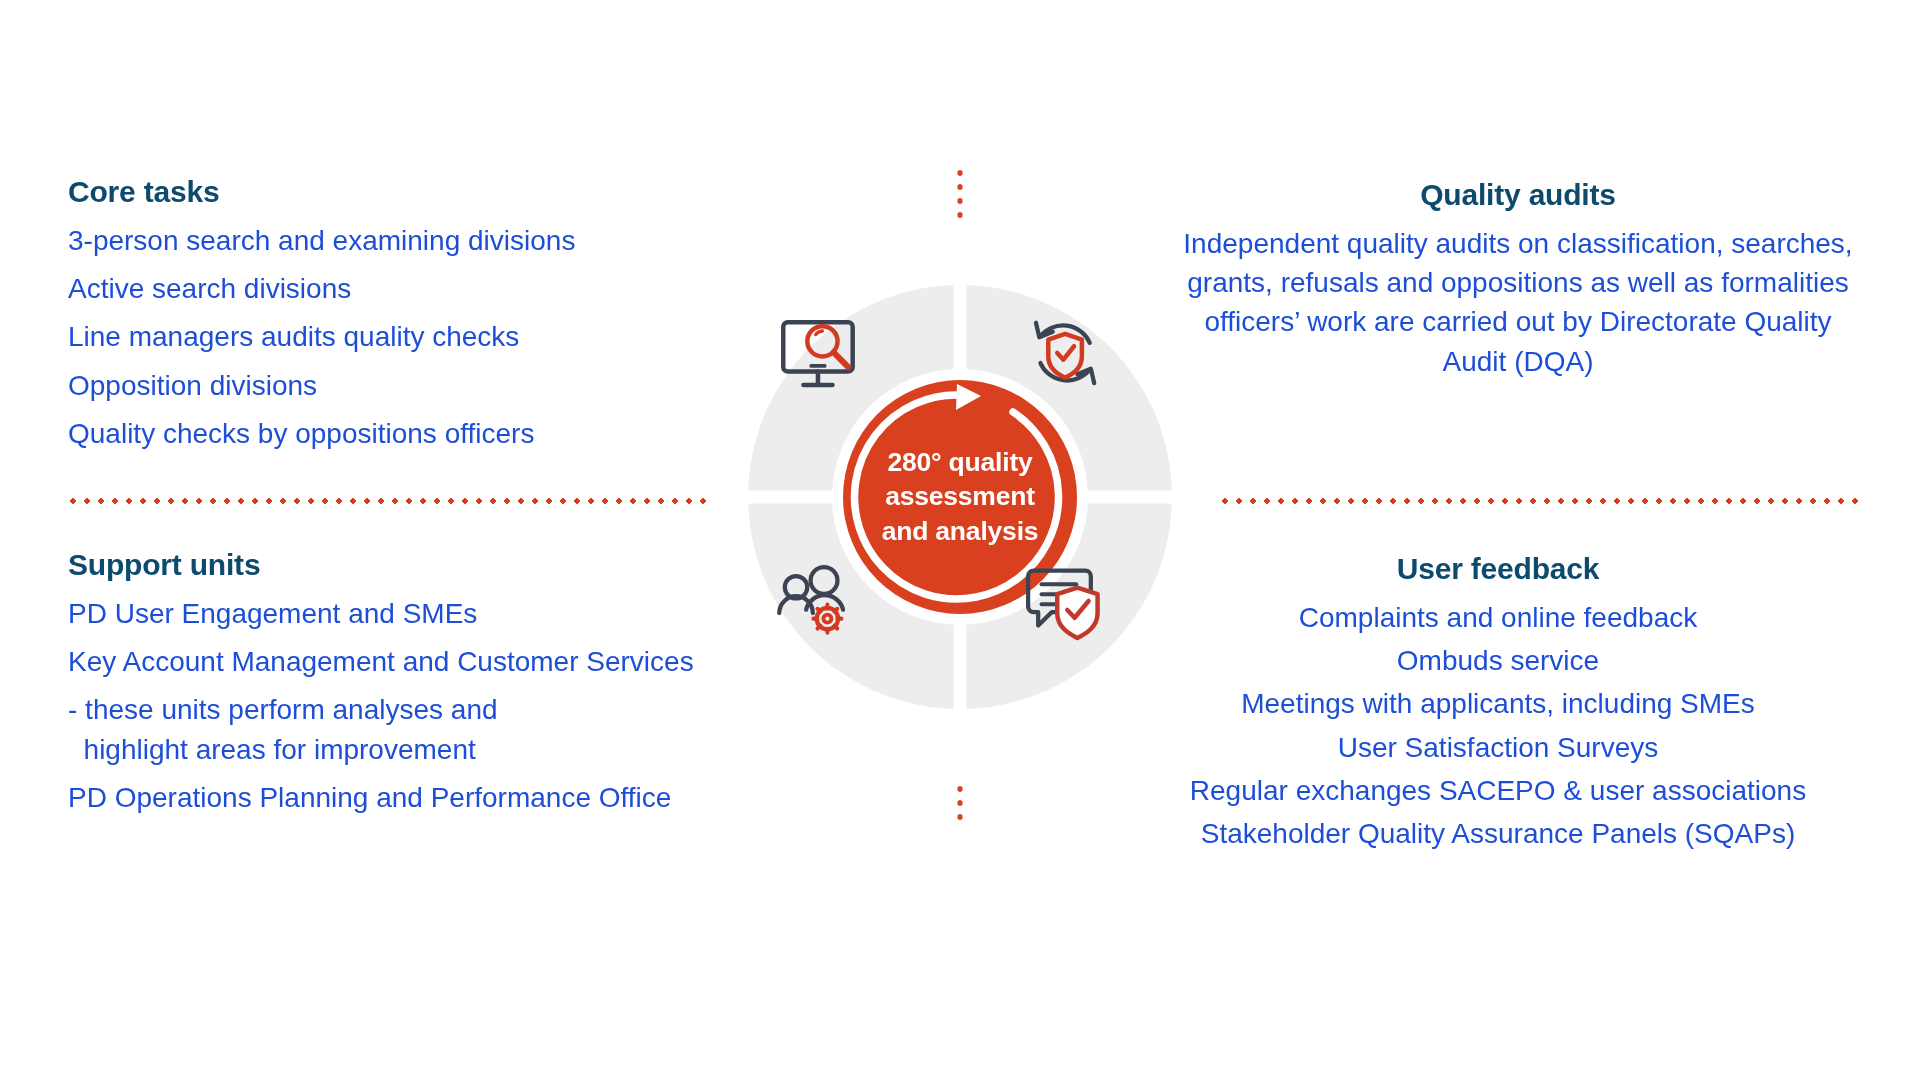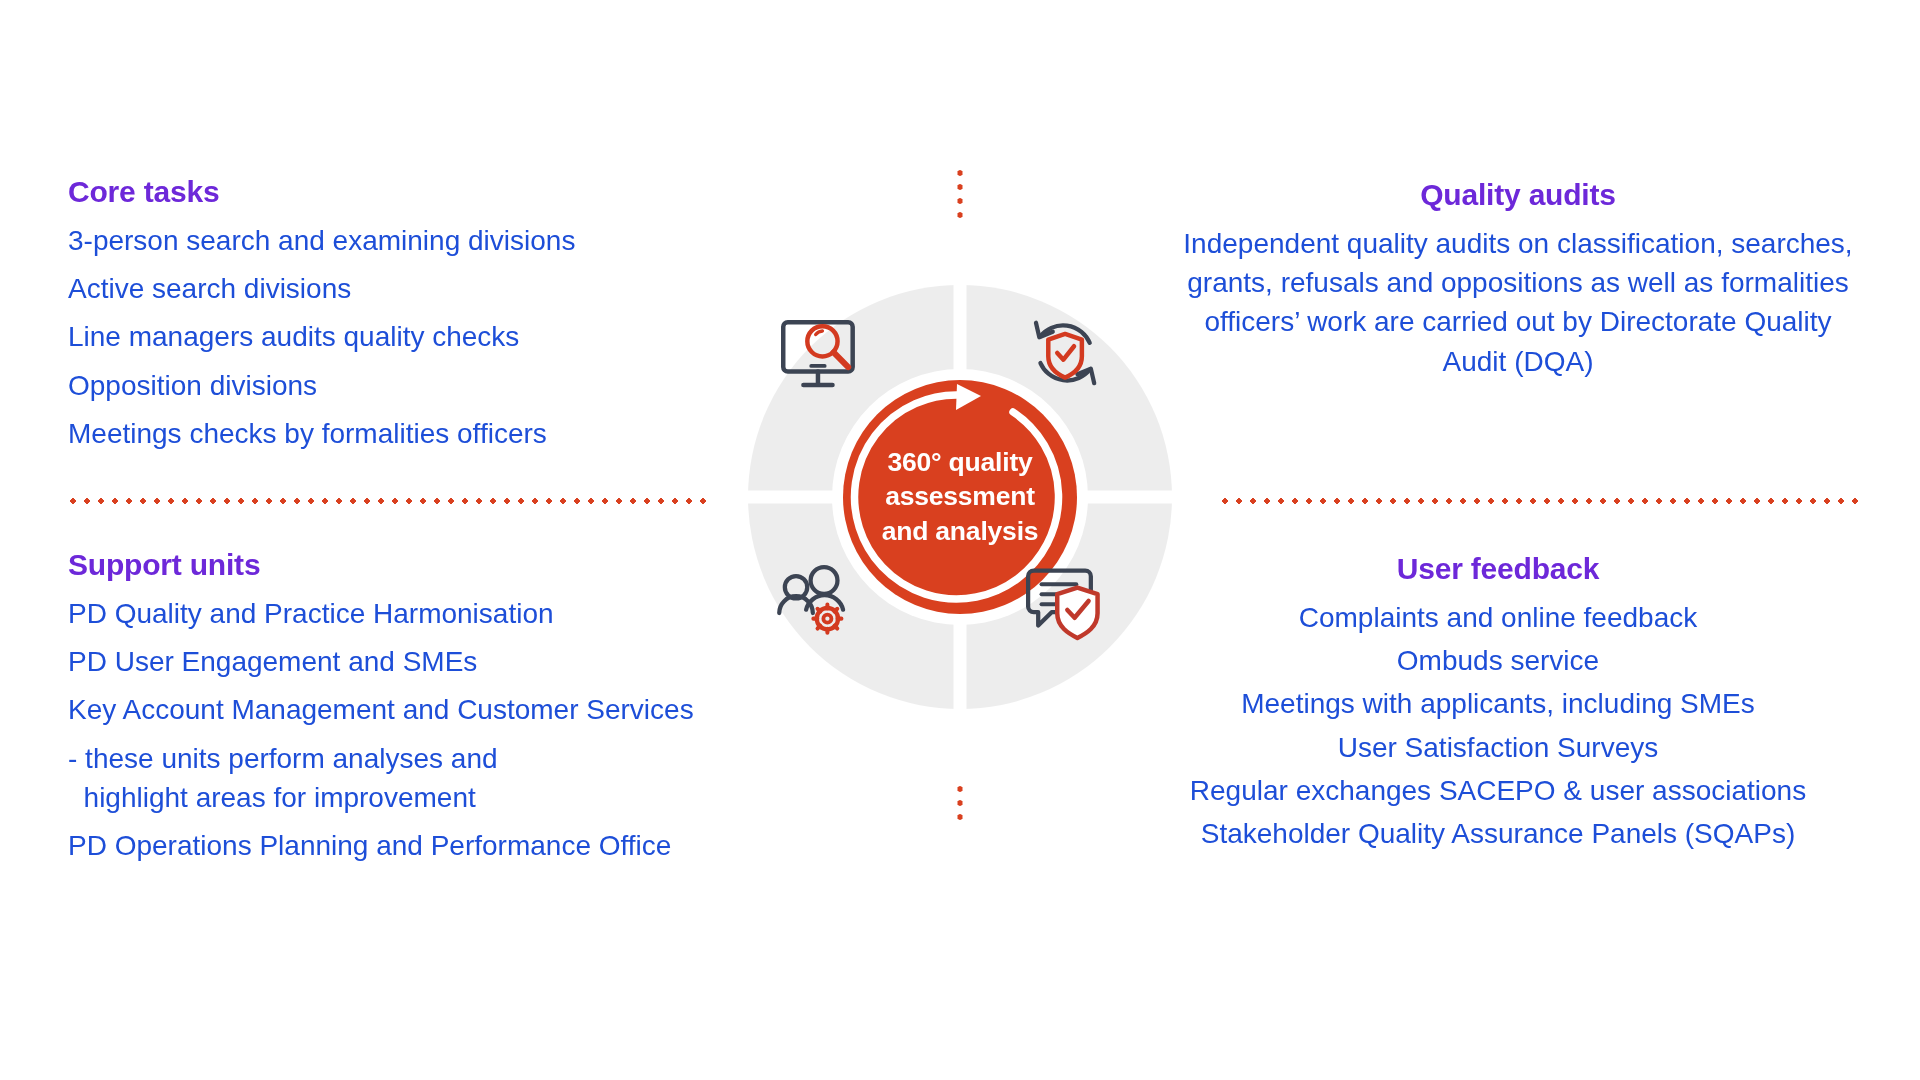--- a/index.html
+++ b/index.html
@@ -8,21 +8,21 @@
     background:#FFFFFF;
     font-family:"Liberation Sans", sans-serif;
     overflow:hidden;
     position:relative;
   }
   #stage{position:absolute;inset:0;}
 
   
   .quad{position:absolute;}
   .quad-title{
-    font-size:30px;font-weight:bold;color:#6d28d9;
+    font-size:30px;font-weight:bold;color:#0c4a6e;
     letter-spacing:-0.2px;margin-bottom:13px;line-height:1.1;
   }
   .quad-line{
     font-size:28px;color:#1d4ed8;line-height:1.40;
     margin-bottom:9px;white-space:pre-wrap;
   }
   .quad-line.tight{margin-bottom:4px;}
   .left  {text-align:left;}
   .right {text-align:center;}
 
@@ -73,31 +73,30 @@
 <body>
 
 <div id="stage">
 
   <div class="quad left" id="core-tasks">
     <div class="quad-title">Core tasks</div>
     <div class="quad-line">3-person search and examining divisions</div>
     <div class="quad-line">Active search divisions</div>
     <div class="quad-line">Line managers audits quality checks</div>
     <div class="quad-line">Opposition divisions</div>
-    <div class="quad-line">Meetings checks by formalities officers</div>
+    <div class="quad-line">Quality checks by oppositions officers</div>
   </div>
 
   <div class="quad right" id="quality-audits">
     <div class="quad-title">Quality audits</div>
     <div class="quad-line">Independent quality audits on classification, searches, grants, refusals and oppositions as well as formalities officers’ work are carried out by Directorate Quality Audit (DQA)</div>
   </div>
 
   <div class="quad left" id="support-units">
     <div class="quad-title">Support units</div>
-    <div class="quad-line">PD Quality and Practice Harmonisation</div>
     <div class="quad-line">PD User Engagement and SMEs</div>
     <div class="quad-line">Key Account Management and Customer Services</div>
     <div class="quad-line">- these units perform analyses and
   highlight areas for improvement</div>
     <div class="quad-line">PD Operations Planning and Performance Office</div>
   </div>
 
   <div class="quad right" id="user-feedback">
     <div class="quad-title">User feedback</div>
     <div class="quad-line tight">Complaints and online feedback</div>
@@ -184,19 +183,19 @@
         <path d="M6 6 H 52 a 5 5 0 0 1 5 5 V 38 a 5 5 0 0 1 -5 5 H 22 L 10 55 V 43 H 6 a 5 5 0 0 1 -5 -5 V 11 a 5 5 0 0 1 5 -5 Z" stroke="#3C4453" stroke-width="3.8"></path>
         <path d="M13 18 H 44" stroke="#3C4453" stroke-width="3.6"></path>
         <path d="M13 27 H 44" stroke="#3C4453" stroke-width="3.6"></path>
         <path d="M13 36 H 34" stroke="#3C4453" stroke-width="3.6"></path>
         <path d="M45 21 L 63 27 V 44 c 0 12 -10 18 -18 22 c -8 -4 -18 -10 -18 -22 V 27 Z" fill="#FFFFFF" stroke="#C0392B" stroke-width="4"></path>
         <path d="M36 41 L 42.5 48 L 55 33" stroke="#C0392B" stroke-width="4"></path>
       </g>
     </svg>
 
     <div class="center-text">
-      <div>360° quality</div>
+      <div>280° quality</div>
       <div>assessment</div>
       <div>and analysis</div>
     </div>
   </div>
 
 </div>
 
 </body></html>

